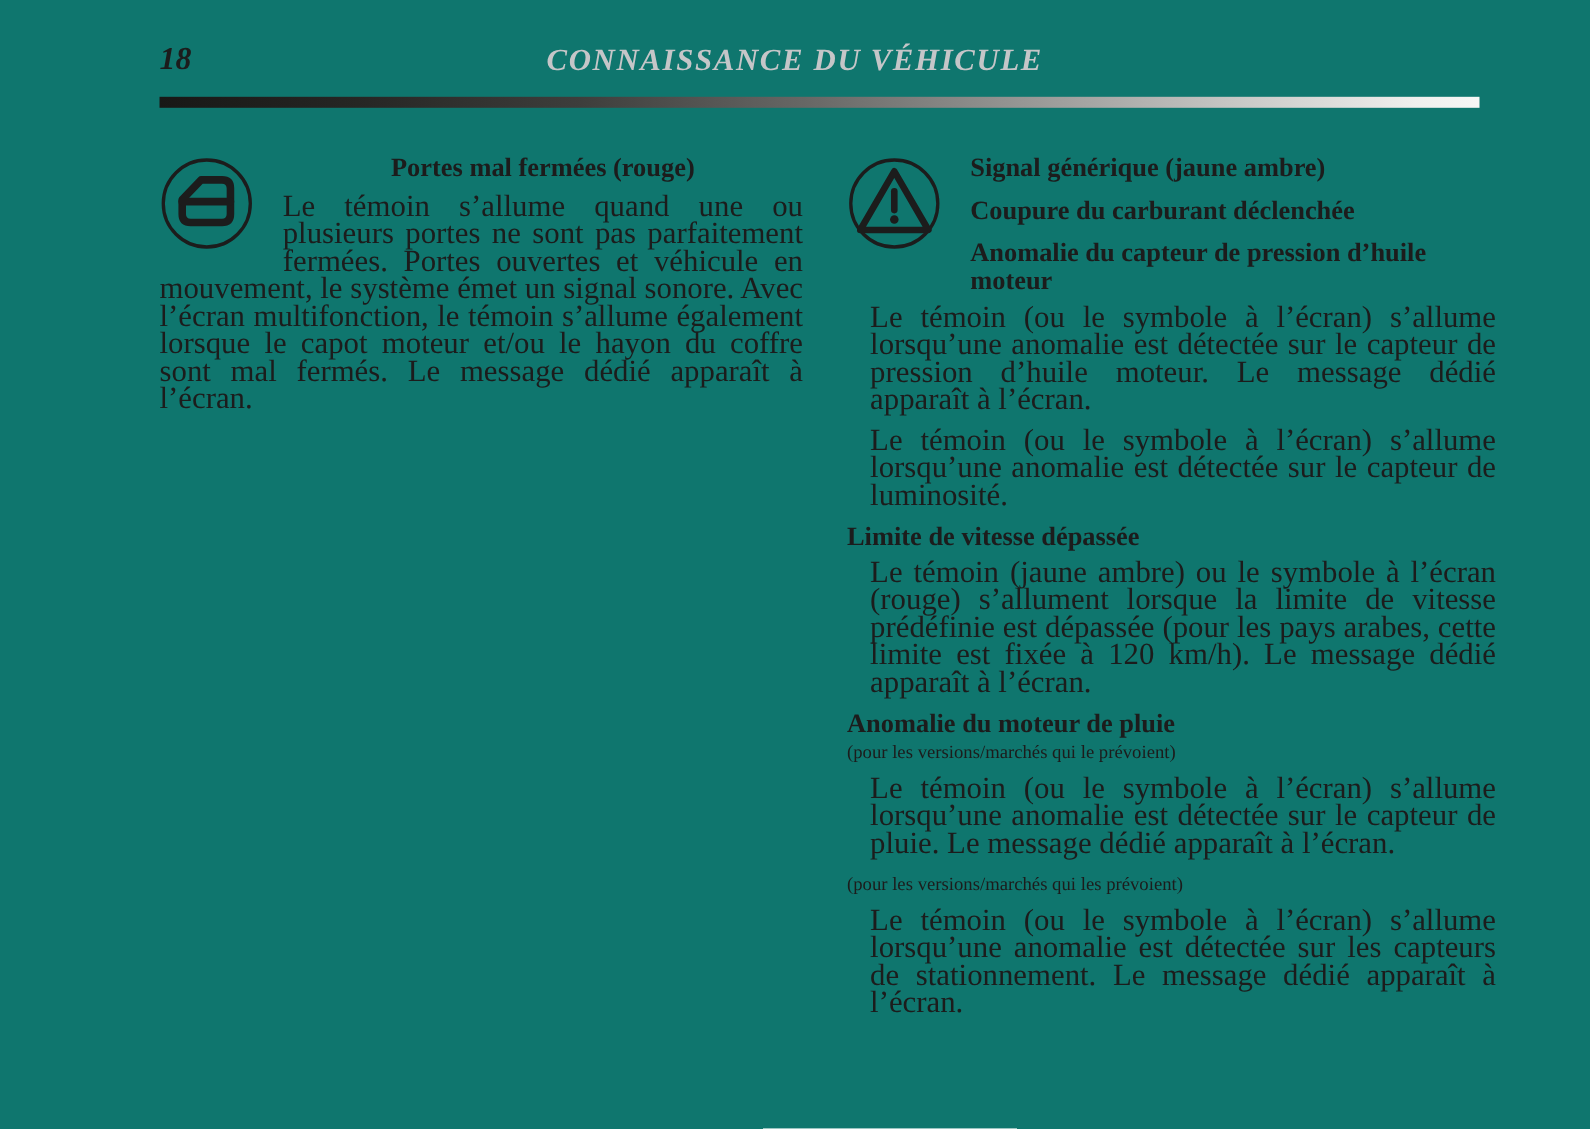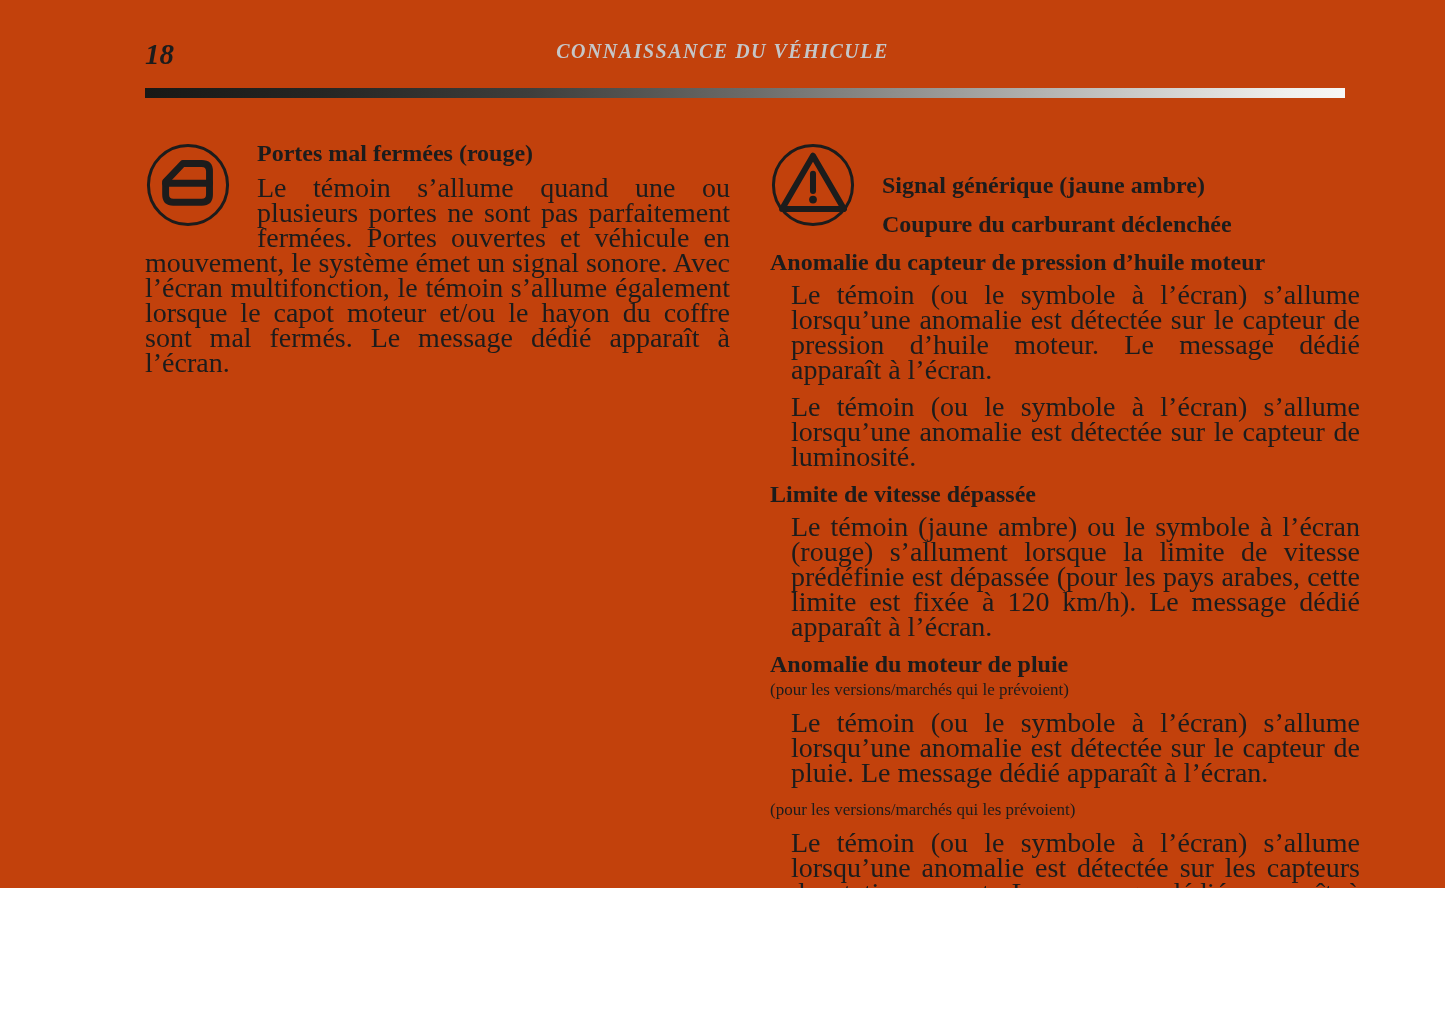--- a/index.html
+++ b/index.html
@@ -1,33 +1,33 @@
 <!DOCTYPE html>
 <html lang="fr"><head>
 <meta charset="utf-8">
 <style>
   html,body{margin:0;padding:0;background:#ffffff;}
   .page{
     position:relative;
-    width:1445px;height:888px;
-    background:#c2410c;
+    width:1445px;height:1026px;
+    background:#0f766e;
     color:#1c1c1c;
     font-family:"Liberation Serif", serif;
     overflow:hidden;
   }
   
   .page-number{
     position:absolute;left:145px;top:38px;
     font-size:29px;font-style:italic;font-weight:bold;
     color:#1c1c1c;
   }
   .page-title{
     position:absolute;left:0;right:0;top:40px;
     text-align:center;
-    font-size:20px;font-style:italic;font-weight:bold;
+    font-size:28px;font-style:italic;font-weight:bold;
     letter-spacing:1.5px;
     color:#c5c6c8;
   }
   .header-rule{
     position:absolute;left:145px;top:88px;
     width:1200px;height:10px;
     background:linear-gradient(to right,
       #181816 0%, #262624 15%, #3e3e3c 32%, #6a6a68 50%,
       #9b9b99 67%, #c9c9c7 82%, #efefed 95%, #f7f7f6 100%);
   }
@@ -42,23 +42,23 @@
     float:left;
     width:86px;height:86px;
     margin:2px 26px 18px 0;
   }
   .icon-float svg{display:block;width:100%;height:100%;}
   h2,h3{
     margin:0;
     font-size:24px;line-height:26px;font-weight:bold;
     color:#1c1c1c;
   }
-  .col-right h2.h-first{margin-bottom:13px;margin-top:32px;}
+  .col-right h2.h-first{margin-bottom:13px;}
   .col-right h2.h-second{margin-bottom:6px;}
-  .col-left h2{margin-bottom:9px;}
+  .col-left h2{margin-bottom:9px;text-align:center;}
   p.body{
     margin:0;
     font-size:28px;line-height:25px;
     text-align:justify;
     color:#1c1c1c;
   }
   p.note{
     margin:0;
     font-size:17px;line-height:26px;
     color:#1c1c1c;

